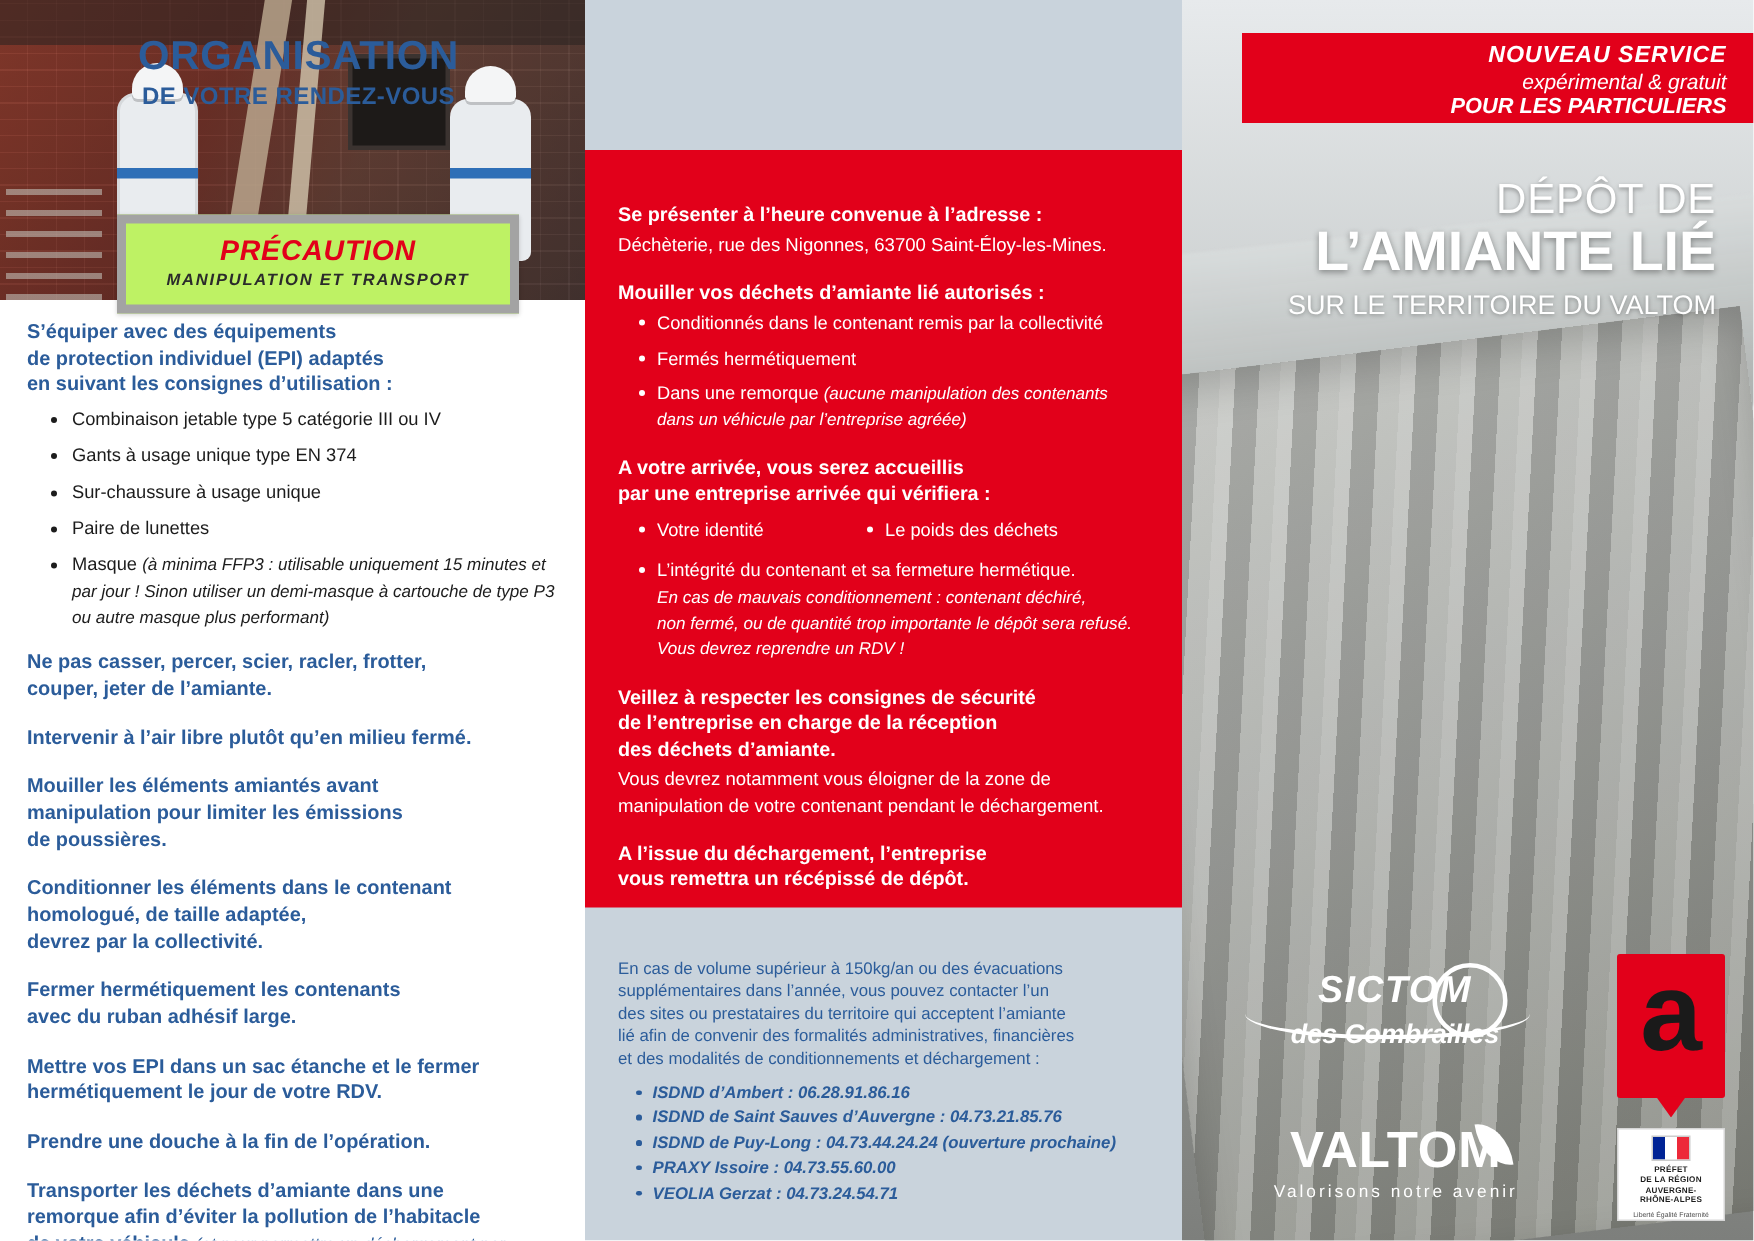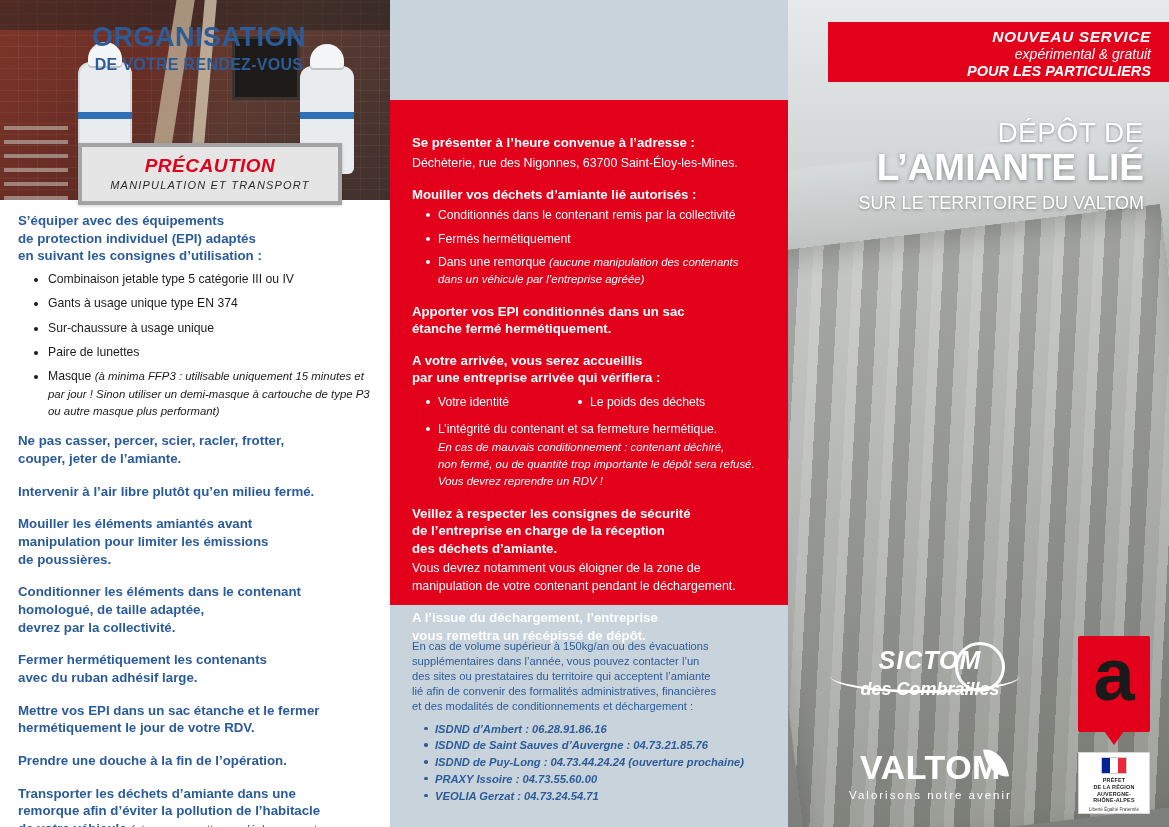--- a/index.html
+++ b/index.html
@@ -51,29 +51,29 @@
     position:absolute;left:4px;top:120px;width:64px;height:80px;
     background:repeating-linear-gradient(0deg,#c0bcb4 0 4px, transparent 4px 14px);
     opacity:.6;
   }
   .photo-top .roofline{
     position:absolute;left:0;top:0;width:390px;height:30px;background:rgba(40,35,32,.55);
   }
 
   .precaution-box{
     position:absolute;left:78px;top:143px;width:236px;
-    border:4px solid #a3a3a3;background:#e5e5e5;
+    border:6px solid #a3a3a3;background:#bef264;
     padding:9px 10px 10px 10px;text-align:center;
     box-shadow:0 1px 3px rgba(0,0,0,.18);
   }
   .precaution-title{
     font-size:19px;font-weight:bold;font-style:italic;color:#e2001a;letter-spacing:.5px;line-height:1;
   }
   .precaution-sub{
-    margin-top:4px;font-size:11px;font-weight:normal;font-style:italic;color:#2b2b2b;letter-spacing:1.2px;
+    margin-top:4px;font-size:11px;font-weight:bold;font-style:italic;color:#2b2b2b;letter-spacing:1.2px;
   }
 
   .left-body{position:absolute;left:18px;top:212px;width:358px;}
   .blue-head{
     color:#2b5c9a;font-weight:bold;font-size:13.3px;line-height:1.33;margin:0 0 6px 0;
   }
   .blue-head .small-ital{font-style:italic;font-weight:normal;font-size:11.6px;color:#2b5c9a;}
   .bullets{list-style:none;margin:6px 0 12px 0;padding:0 0 0 16px;}
   .bullets li{
     position:relative;color:#1c1c1c;font-size:12.2px;line-height:1.42;margin-bottom:7px;padding-left:14px;
@@ -298,24 +298,20 @@
 
       <div class="rh">Mouiller vos déchets d’amiante lié autorisés :</div>
       <ul class="rlist">
         <li><span>Conditionnés dans le contenant remis par la collectivité</span></li>
         <li><span>Fermés hermétiquement</span></li>
         <li>
           <span>Dans une remorque </span><i>(aucune manipulation des contenants dans un véhicule par l’entreprise agréée)</i>
         </li>
       </ul>
 
-      <div class="rh" style="margin-bottom:14px">
-        <span>Apporter vos EPI conditionnés dans un sac</span><br>
-        <span>étanche fermé hermétiquement.</span>
-      </div>
 
       <div class="rh">
         <span>A votre arrivée, vous serez accueillis</span><br>
         <span>par une entreprise arrivée qui vérifiera :</span>
       </div>
 
       <div class="two-col">
         <ul class="rlist" style="width:120px">
           <li><span>Votre identité</span></li>
         </ul>

